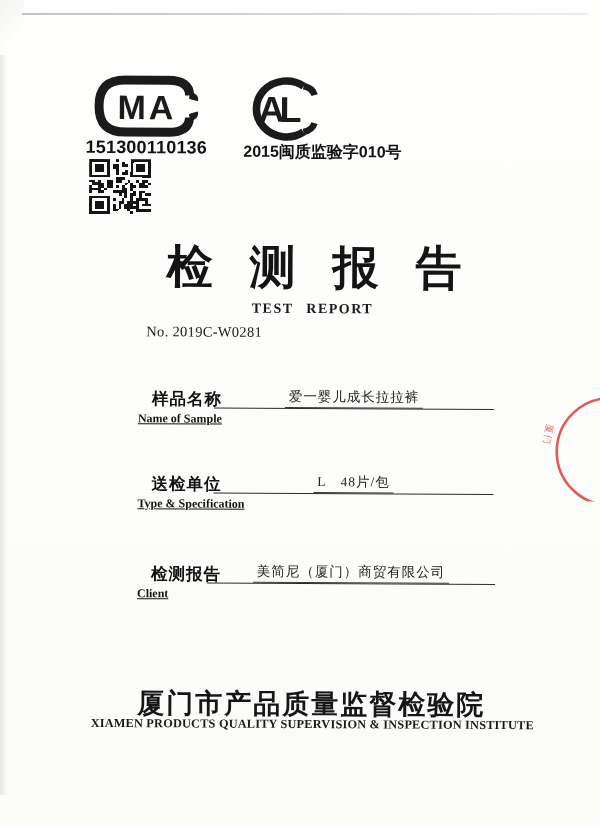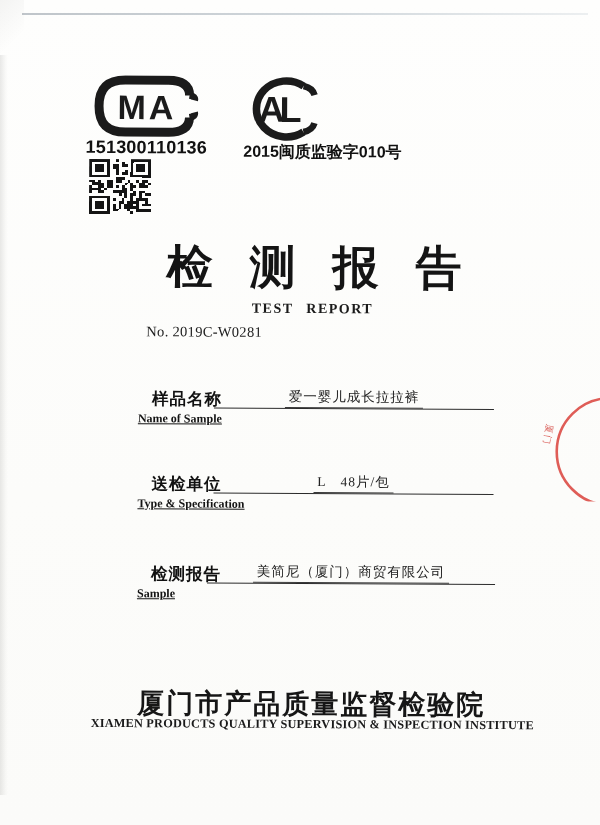--- a/index.html
+++ b/index.html
@@ -289,21 +289,21 @@
         <span class="value">L　48片/包</span>
       </div>
       <div class="en">Type &amp; Specification</div>
     </div>
 
     <div class="field field-3">
       <div class="zh">检测报告</div>
       <div class="line">
         <span class="value">美简尼（厦门）商贸有限公司</span>
       </div>
-      <div class="en">Sample</div>
+      <div class="en">Client</div>
     </div>
 
     <div class="issuer-zh">厦门市产品质量监督检验院</div>
     <div class="issuer-en">XIAMEN PRODUCTS QUALITY SUPERVISION &amp; INSPECTION INSTITUTE</div>
 
     <svg class="stamp" width="54" height="104" viewBox="0 0 54 104">
       <circle cx="64.5" cy="54" r="53.5" fill="none" stroke="#dc4b45" stroke-width="2.6" opacity="0.9"></circle>
     </svg>
     <div class="stamp-text">厦门</div>
 

